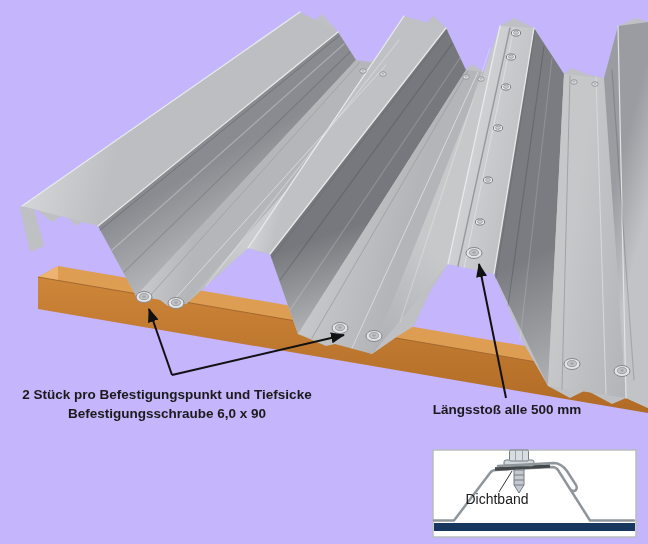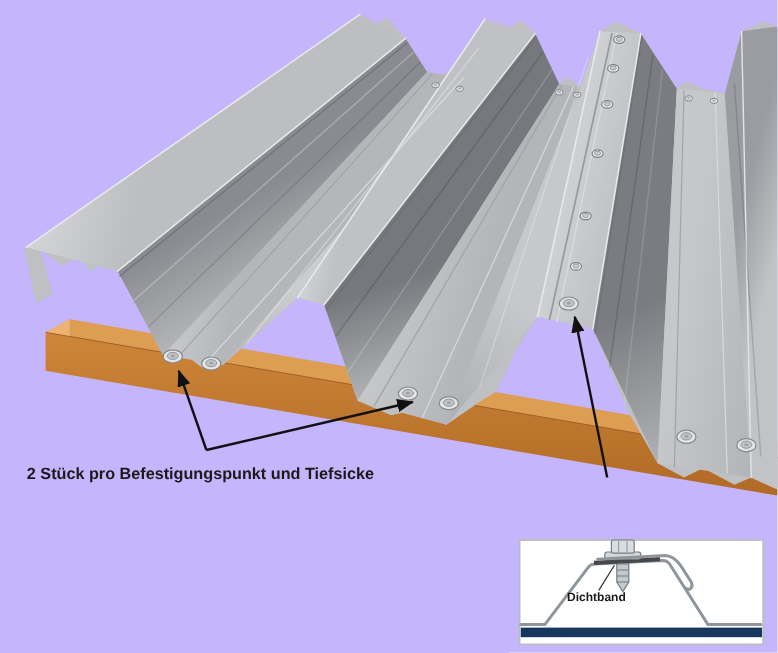--- a/index.html
+++ b/index.html
@@ -18,22 +18,22 @@
     font-weight: bold;
     font-size: 13.5px;
     line-height: 19px;
     text-align: center;
     white-space: nowrap;
   }
   .anno .l2 { display: block; }
   .inset-label {
     position: absolute;
     color: var(--text, #1a1a1a);
-    font-weight: bold;
-    font-size: 10px;
+    font-weight: normal;
+    font-size: 14px;
     line-height: 12px;
     text-align: center;
     white-space: nowrap;
   }
 </style>
 </head>
 <body>
 
 <div id="stage">
 
@@ -251,20 +251,22 @@
     </g>
 
     <path d="M 498,466 L 554,463 C 560,463 564,467 567,471 L 576,485 C 578,489 575,493 571,490" fill="none" stroke="var(--inset-stroke,#8f969b)" stroke-width="2.5" stroke-linecap="round"></path>
 
     <line x1="499" y1="492" x2="512" y2="471" stroke="#333333" stroke-width="1"></line>
   </g>
 </svg>
 
 <div class="anno" style="left:6px; top:385px; width:322px;">
   <span>2 Stück pro Befestigungspunkt und Tiefsicke</span>
+  <span class="l2">Befestigungsschraube 6,0 x 90</span>
 </div>
 
 <div class="anno" style="left:392px; top:400px; width:230px;">
+  <span>Längsstoß alle 500 mm</span>
 </div>
 
 <div class="inset-label" style="left:459px; top:493px; width:76px;">Dichtband</div>
 
 </div>
 
 </body></html>

